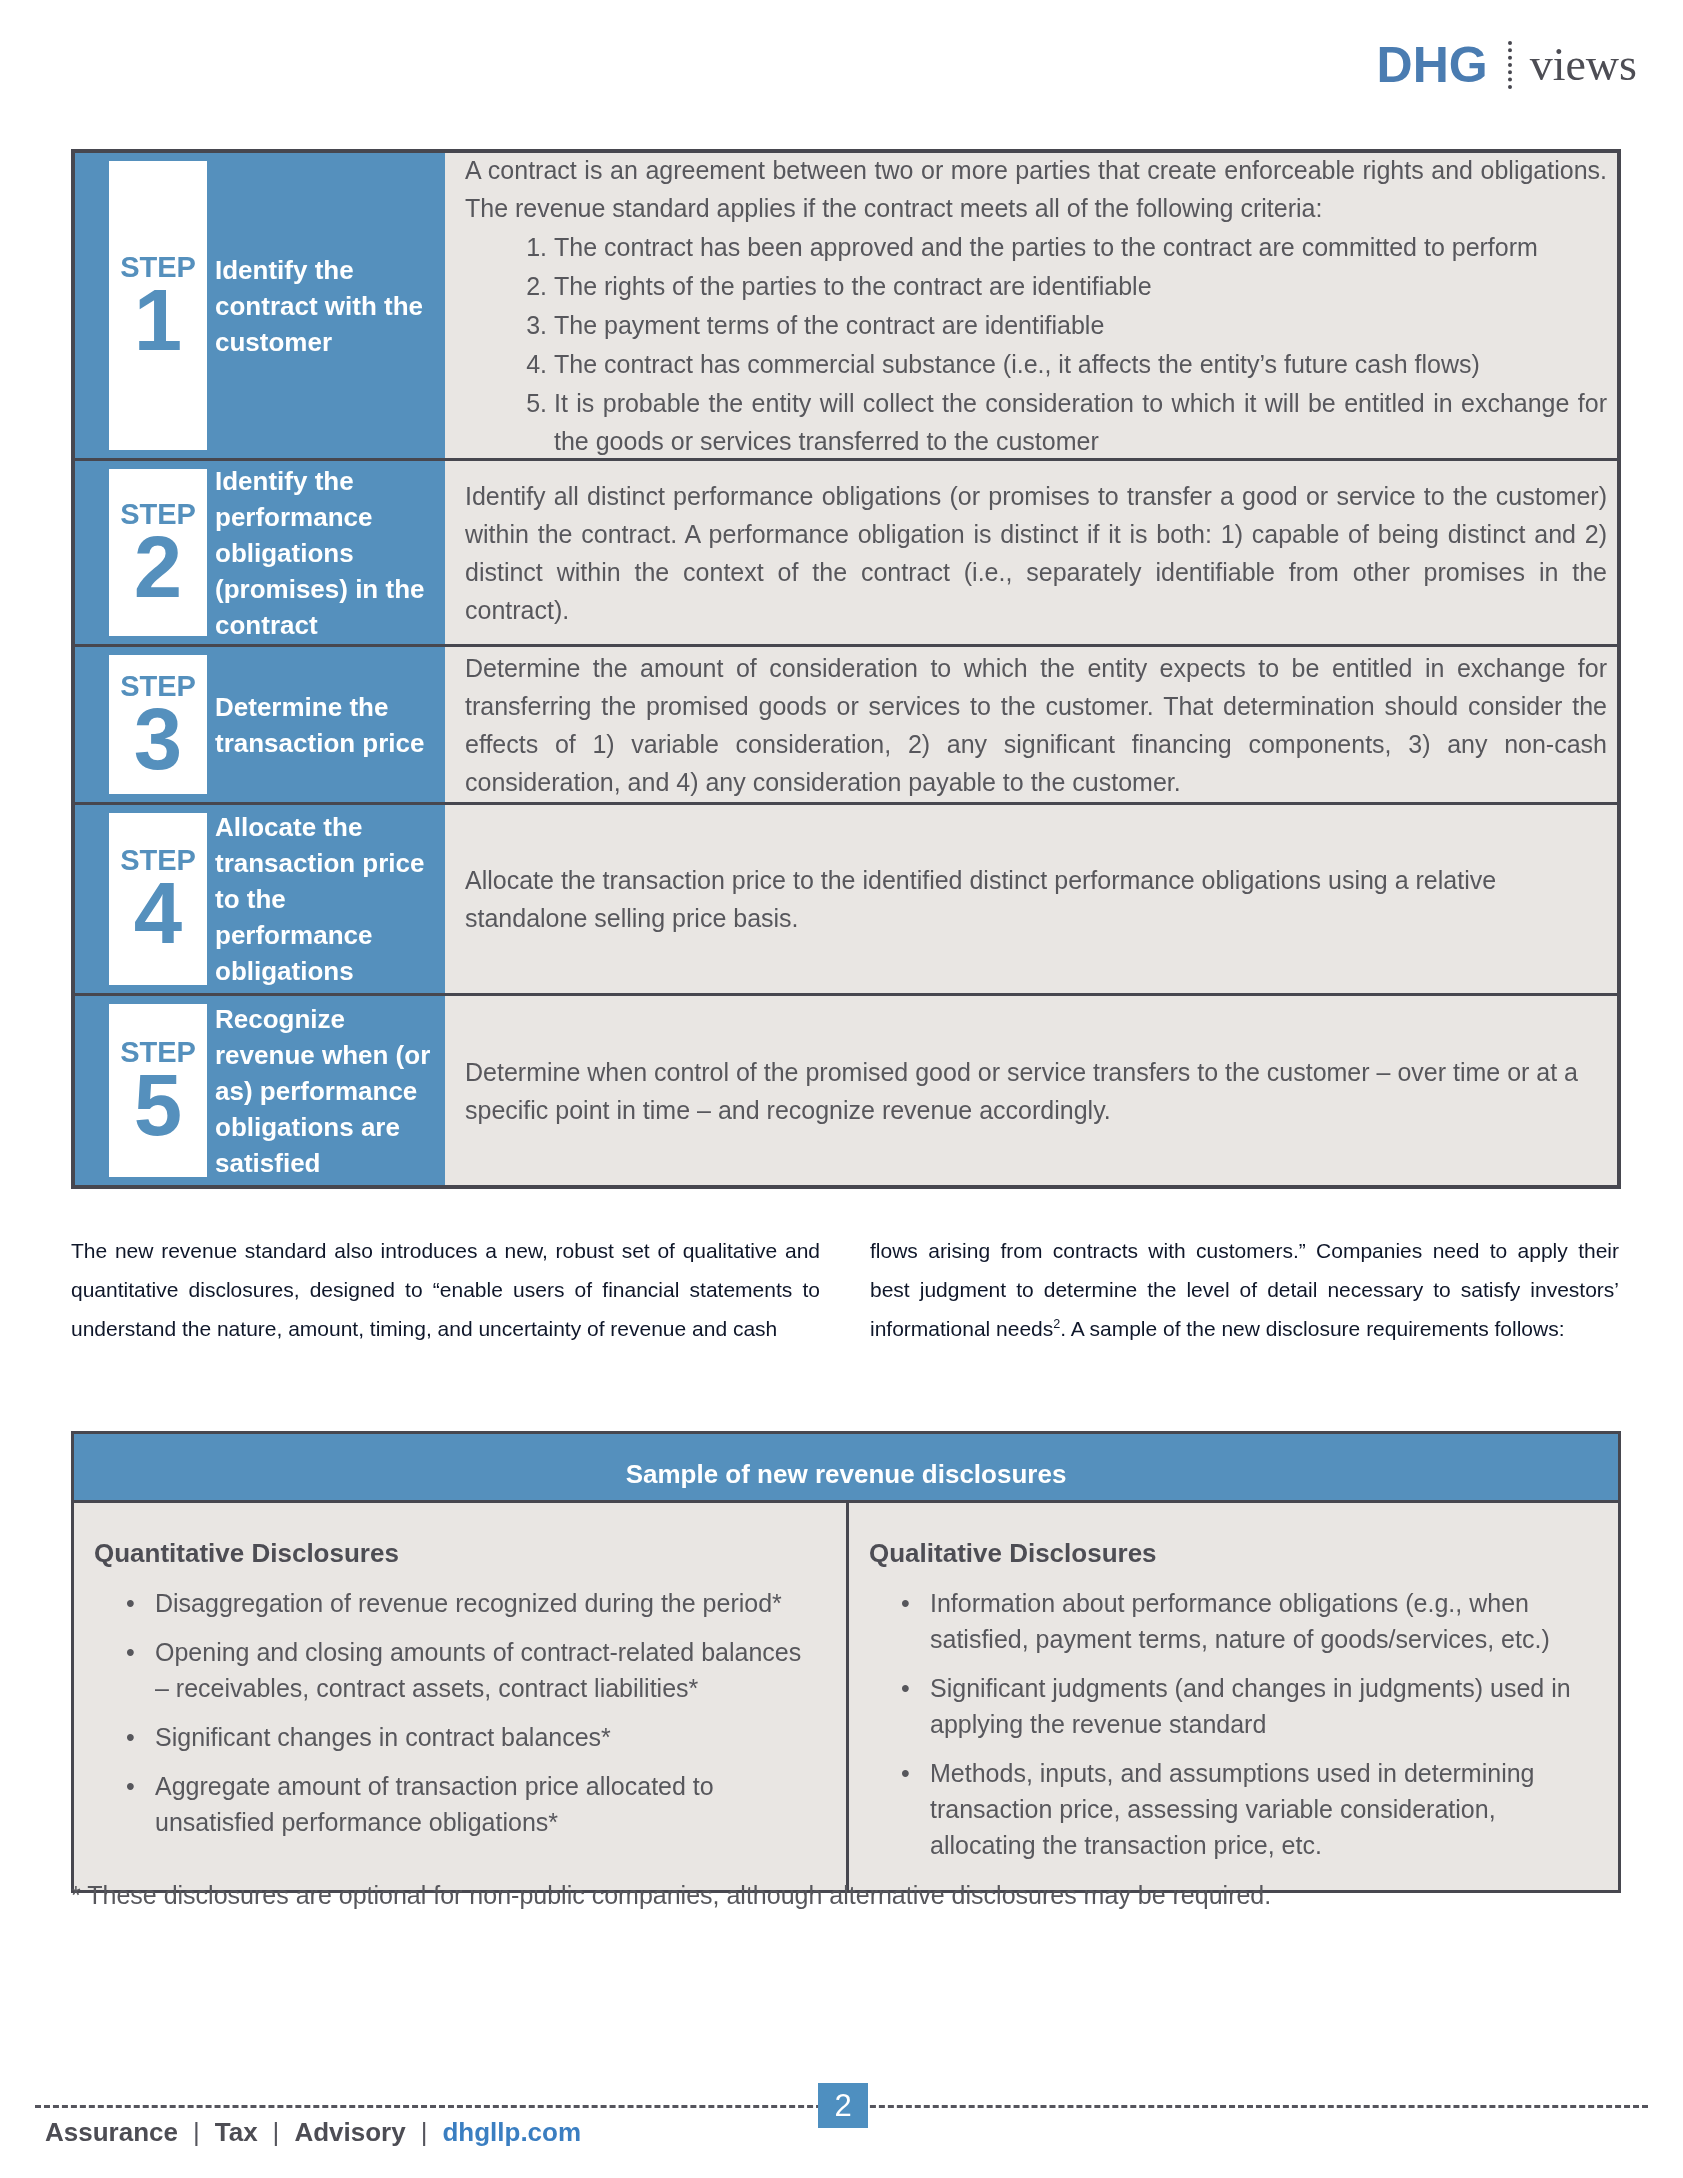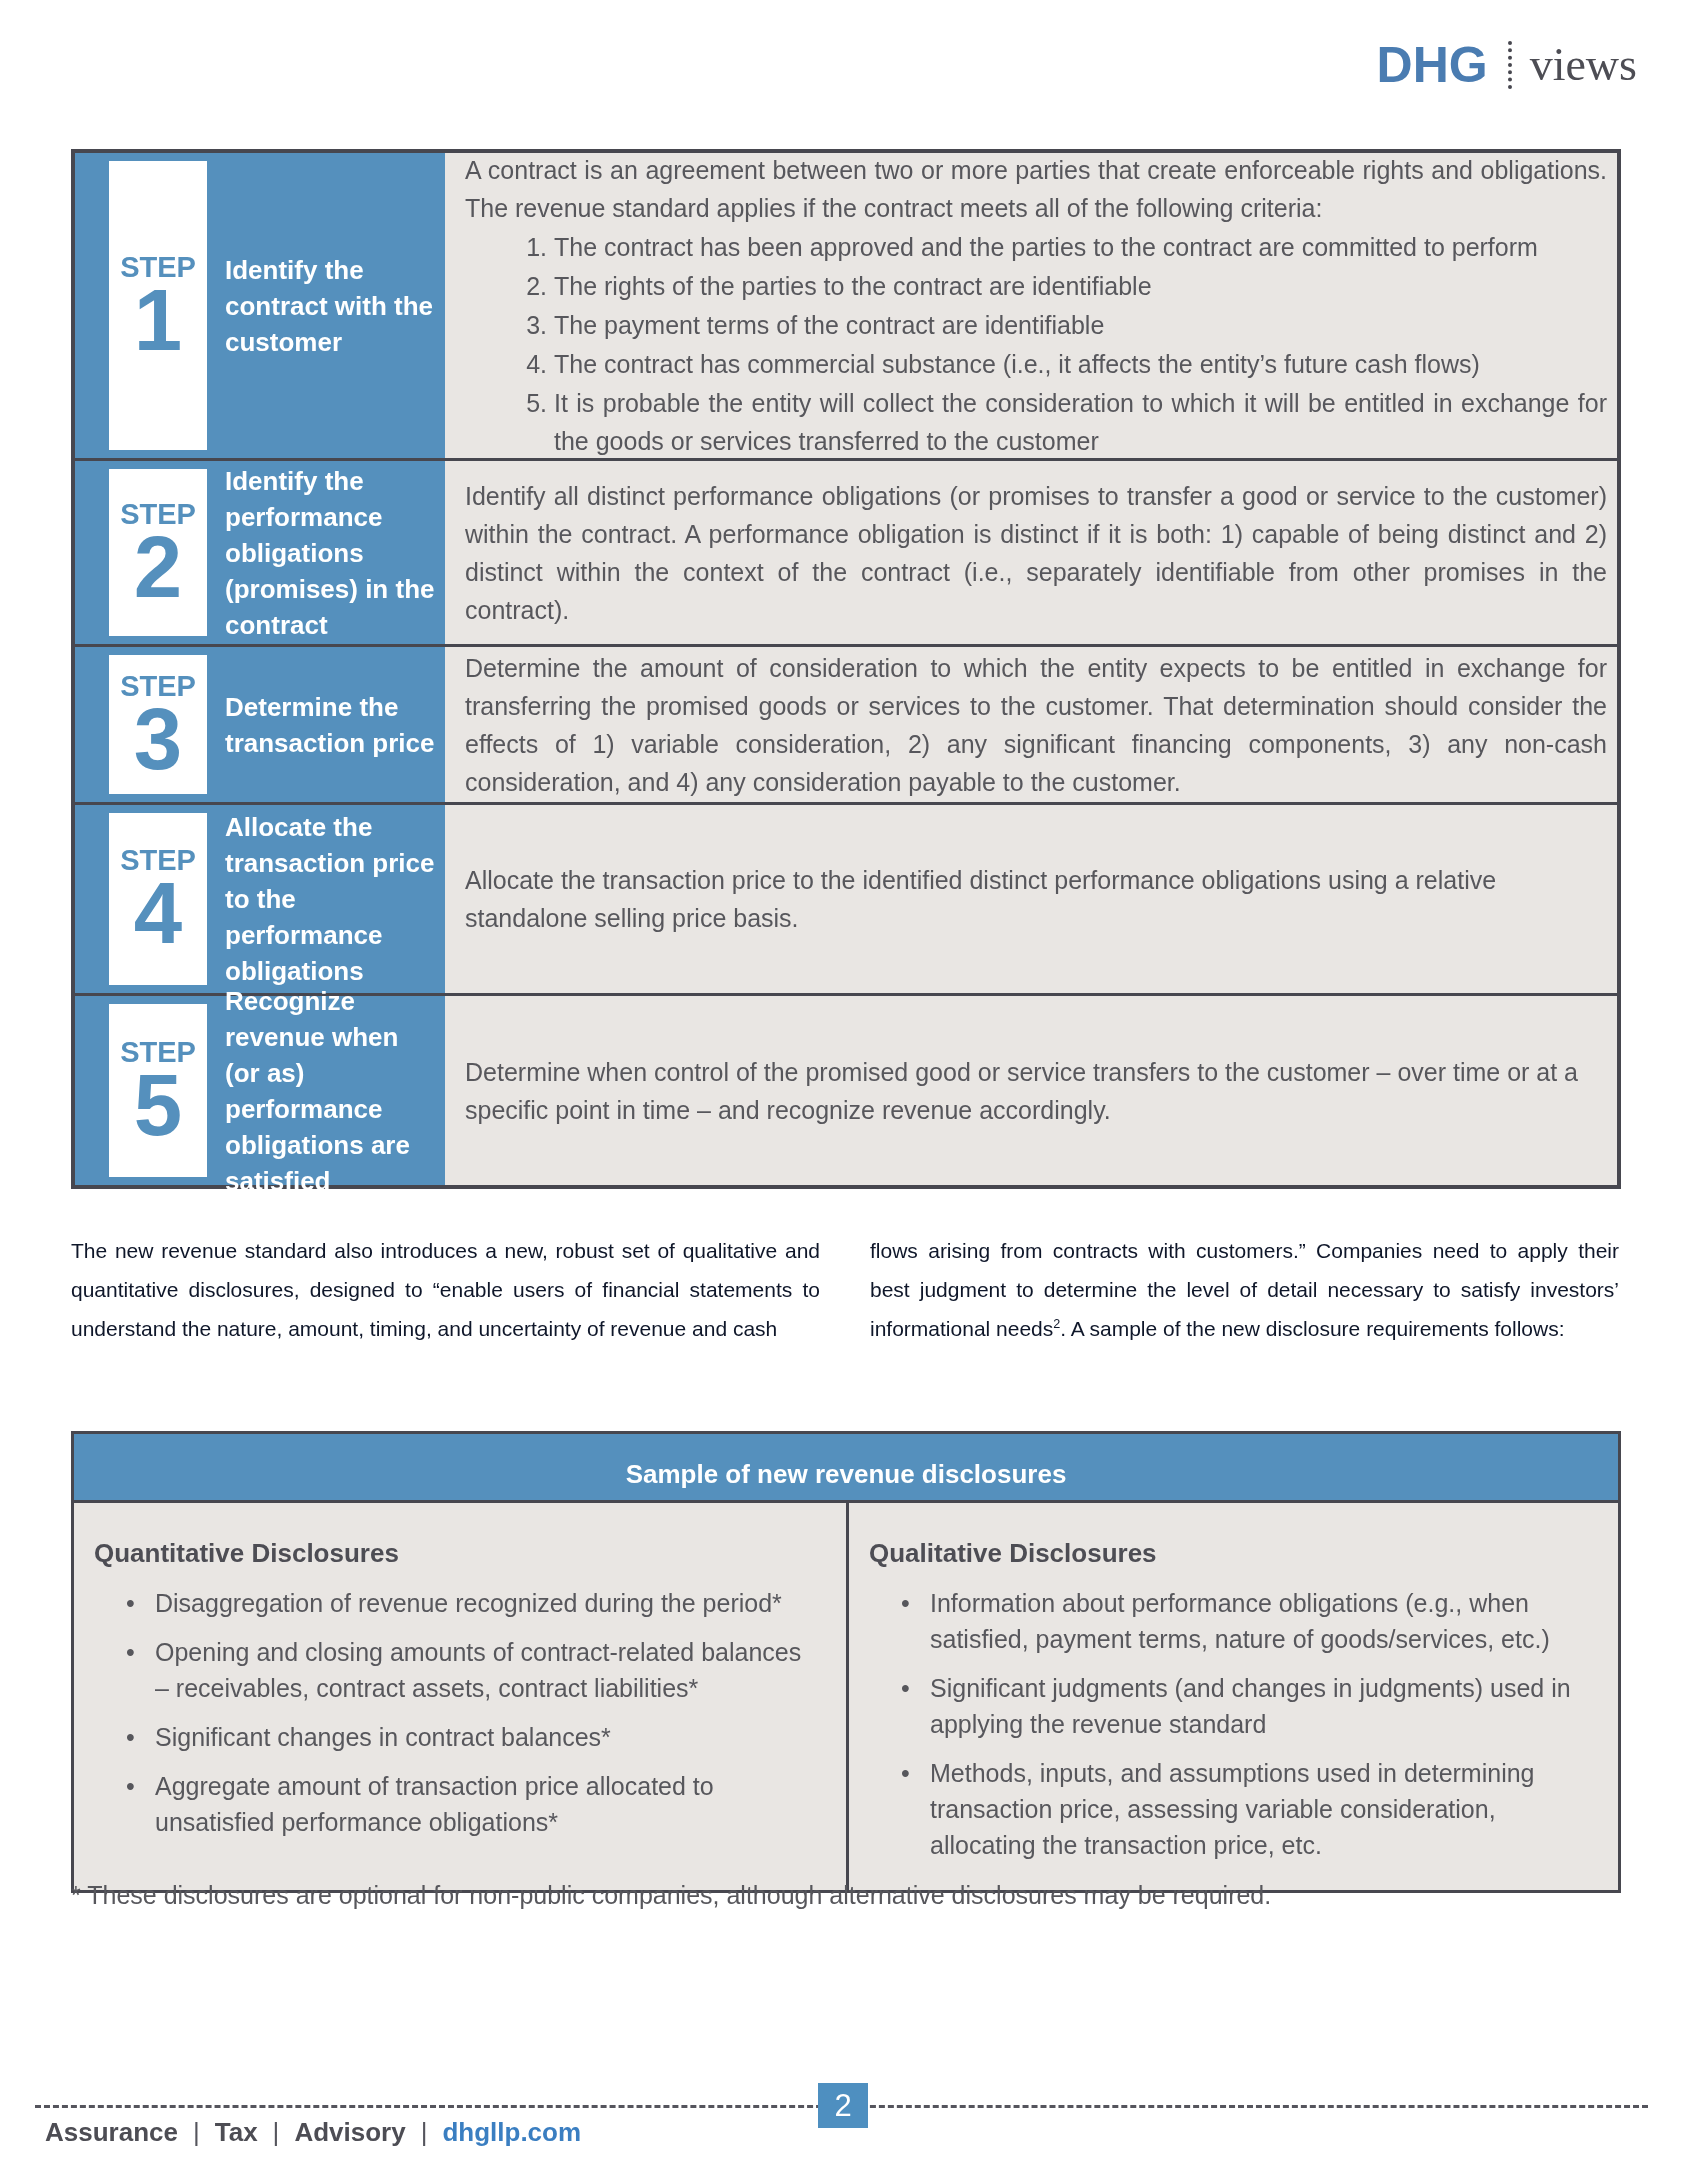--- a/index.html
+++ b/index.html
@@ -15,21 +15,21 @@
   
   .steps-table { position:absolute; left:71px; top:149px; width:1550px; border:4px solid #47474f; }
   .step-row { display:flex; border-top:3px solid #47474f; }
   .step-row:first-child { border-top:none; }
   .r1 { height:305px; } .r2 { height:186px; } .r3 { height:158px; } .r4 { height:191px; } .r5 { height:192px; }
   .step-cell { width:370px; flex:none; background:#5590bd; position:relative; }
   .step-box { position:absolute; left:34px; top:8px; bottom:8px; width:98px; background:#ffffff;
               display:flex; flex-direction:column; align-items:center; justify-content:center; }
   .step-word { color:#5590bd; font-weight:bold; font-size:29px; line-height:1; }
   .step-num  { color:#5590bd; font-weight:bold; font-size:87px; line-height:0.88; }
-  .step-title { position:absolute; left:150px; right:10px; top:50%; transform:translateY(-50%);
+  .step-title { position:absolute; left:140px; right:10px; top:50%; transform:translateY(-50%);
                 color:#ffffff; font-weight:bold; font-size:26px; line-height:36px; }
   .step-content { flex:1; background:#e9e6e3; color:#57575c; font-size:25px; line-height:38px;
                   display:flex; flex-direction:column; justify-content:center;
                   padding:6px 10px 6px 20px; }
   .step-content p.just { text-align:justify; }
   .step-content ol { margin:0; padding-left:89px; }
   .step-content ol li { margin:1px 0; text-align:justify; }
 
   
   .intro { position:absolute; left:71px; top:1231px; width:1550px; display:flex; gap:50px; }

